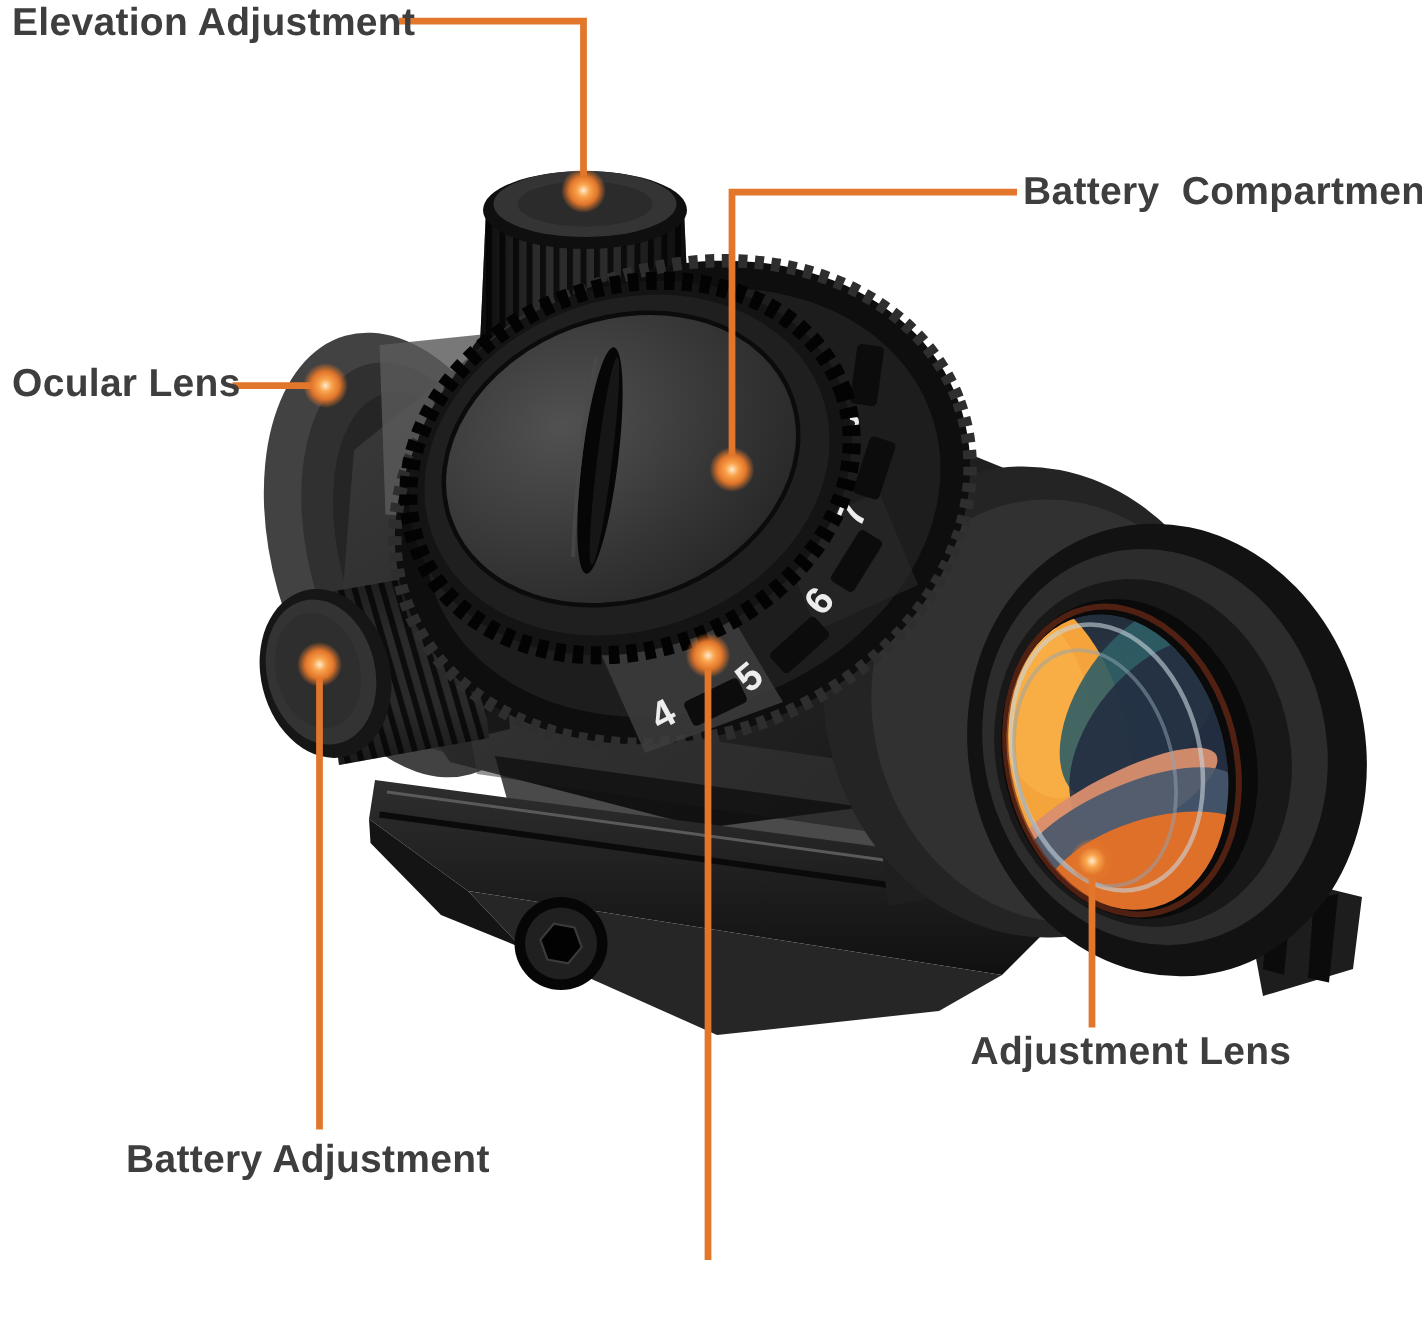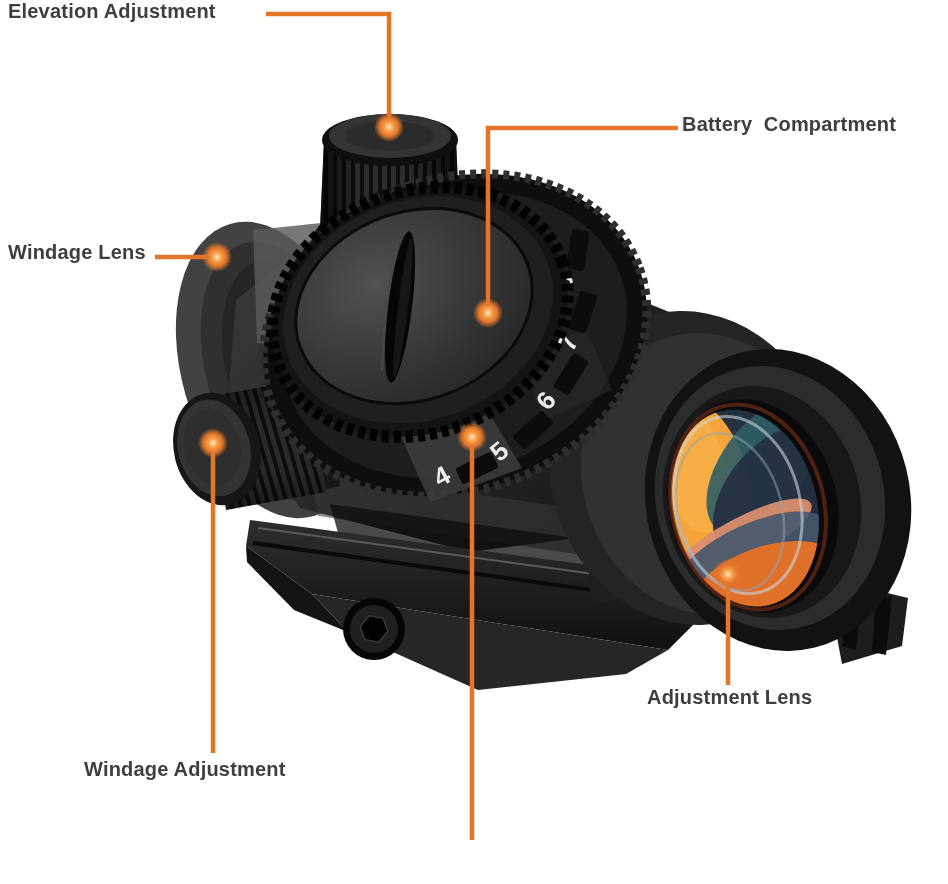--- a/index.html
+++ b/index.html
@@ -7,21 +7,21 @@
     position:relative;
     width:948px;height:884px;
     background:#ffffff;
     overflow:hidden;
     font-family:"Liberation Sans", sans-serif;
   }
   .stage svg{position:absolute;left:0;top:0;}
   .callout-label{
     position:absolute;
     font-weight:bold;
-    font-size:20px;
+    font-size:26px;
     line-height:1.1;
     color:#3E3E3E;
     white-space:pre;
     letter-spacing:0.2px;
   }
 </style>
 </head>
 <body>
 
 <div class="stage">
@@ -204,19 +204,19 @@
       <circle cx="213" cy="443" r="15" fill="url(#dotGrad)"></circle>
       <circle cx="472" cy="437" r="15" fill="url(#dotGrad)"></circle>
       <circle cx="728" cy="574" r="15" fill="url(#dotGrad)"></circle>
     </g>
   </svg>
 
   <div class="callout-label" style="left:8px; top:0px;">Elevation Adjustment</div>
 
   <div class="callout-label" style="left:682px; top:113px;">Battery  Compartment</div>
 
-  <div class="callout-label" style="left:8px; top:241px;">Windage Lens</div>
-
-  <div class="callout-label" style="left:84px; top:758px;">Windage Adjustment</div>
+  <div class="callout-label" style="left:8px; top:241px;">Ocular Lens</div>
+
+  <div class="callout-label" style="left:84px; top:758px;">Battery Adjustment</div>
 
   <div class="callout-label" style="left:647px; top:686px;">Adjustment Lens</div>
 
 </div>
 
 </body></html>

